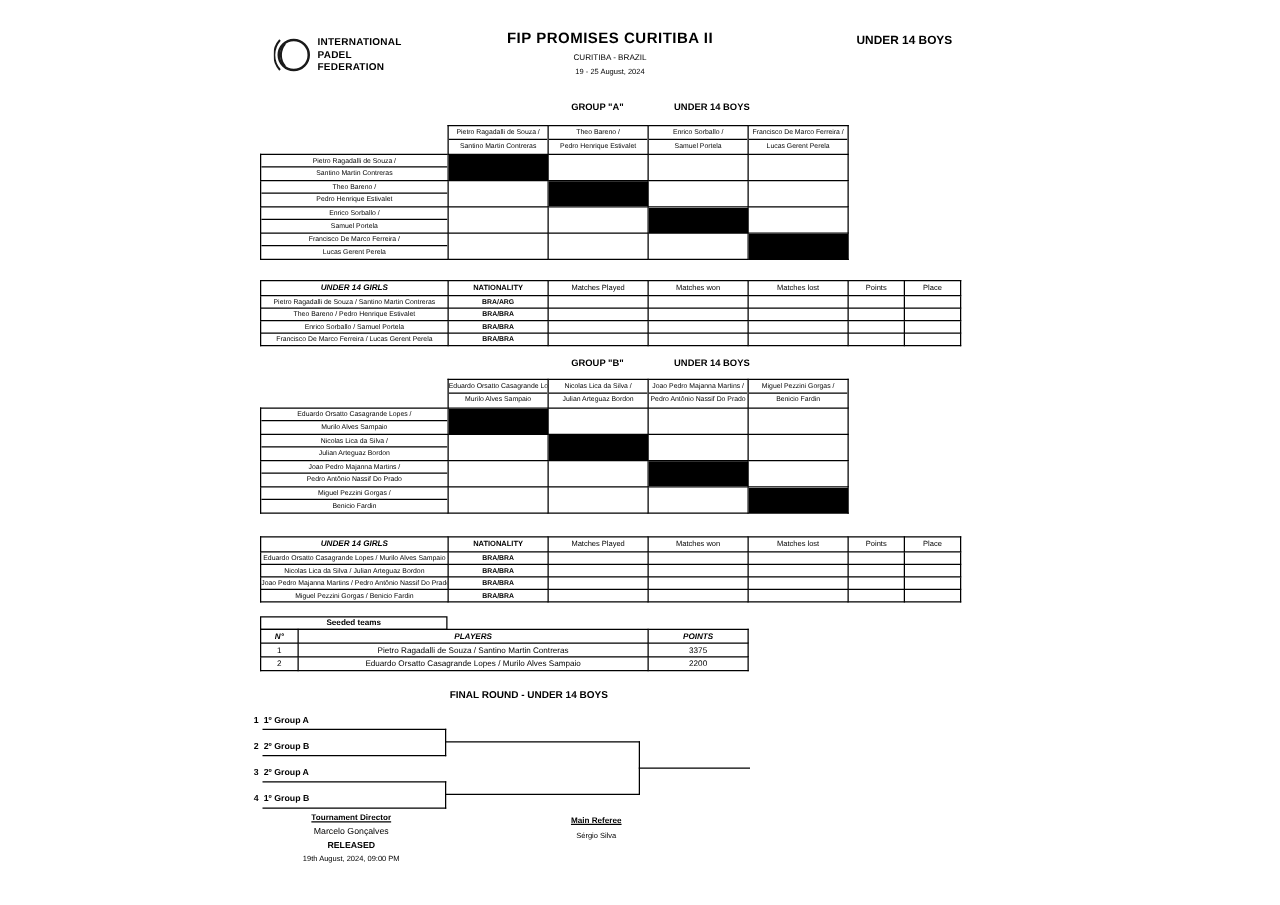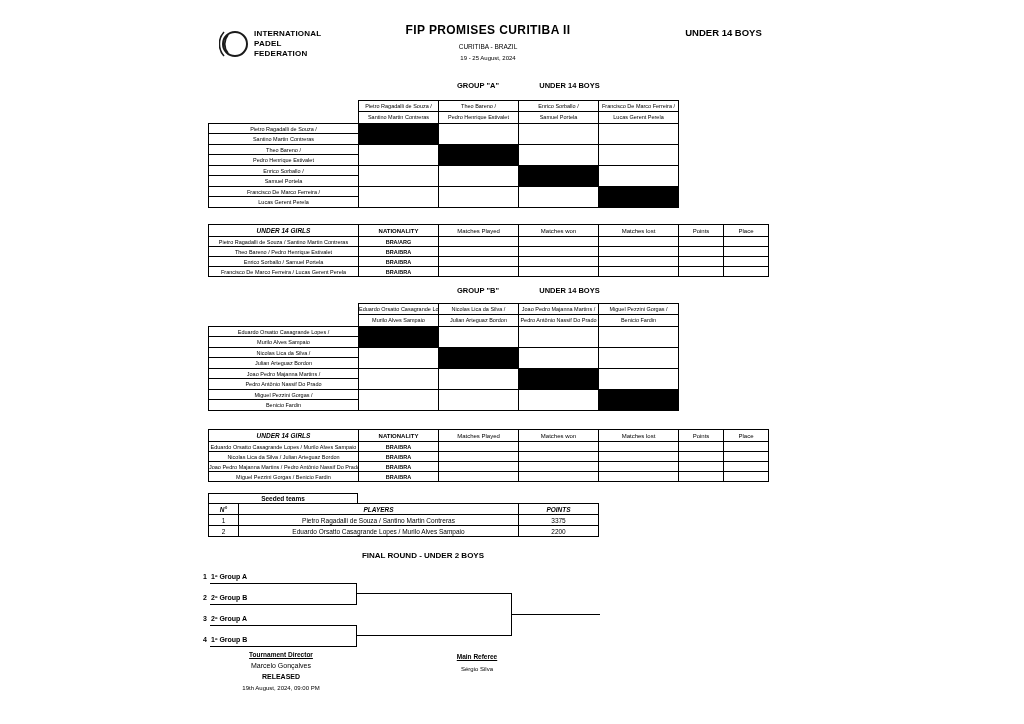--- a/index.html
+++ b/index.html
@@ -369,21 +369,21 @@
       <td>3375</td>
     </tr>
     <tr>
       <td>2</td>
       <td>Eduardo Orsatto Casagrande Lopes / Murilo Alves Sampaio</td>
       <td>2200</td>
     </tr>
   </tbody>
     </table>
 
-  <div class="abs fr-title">FINAL ROUND - UNDER 2 BOYS</div>
+  <div class="abs fr-title">FINAL ROUND - UNDER 14 BOYS</div>
 
   <div>
     <div class="abs slot" style="left:203px;top:573px">
       <span class="n">1</span><span>1º Group A</span>
     </div>
     <div class="abs slot" style="left:203px;top:594px">
       <span class="n">2</span><span>2º Group B</span>
     </div>
     <div class="abs slot" style="left:203px;top:615px">
       <span class="n">3</span><span>2º Group A</span>

